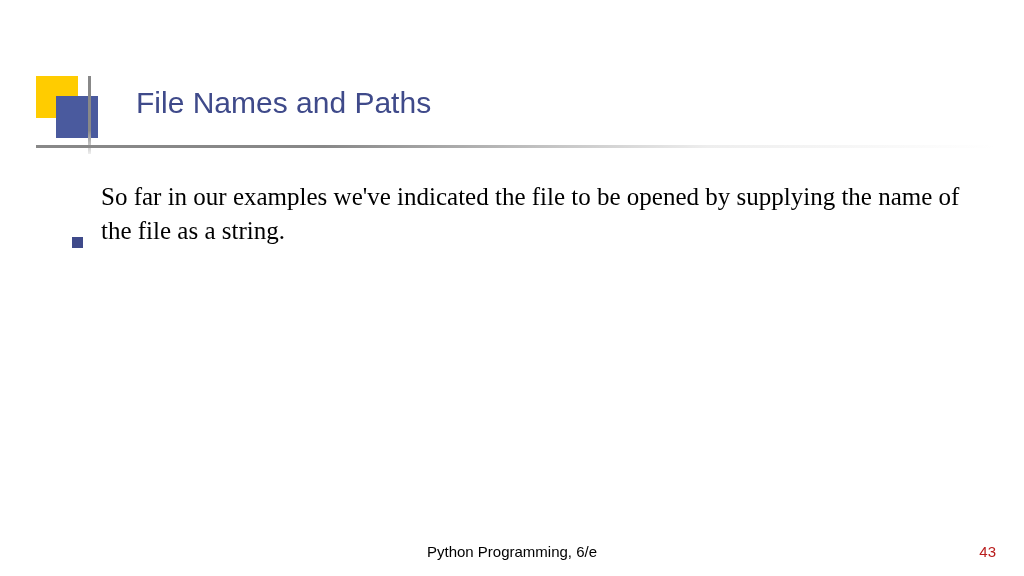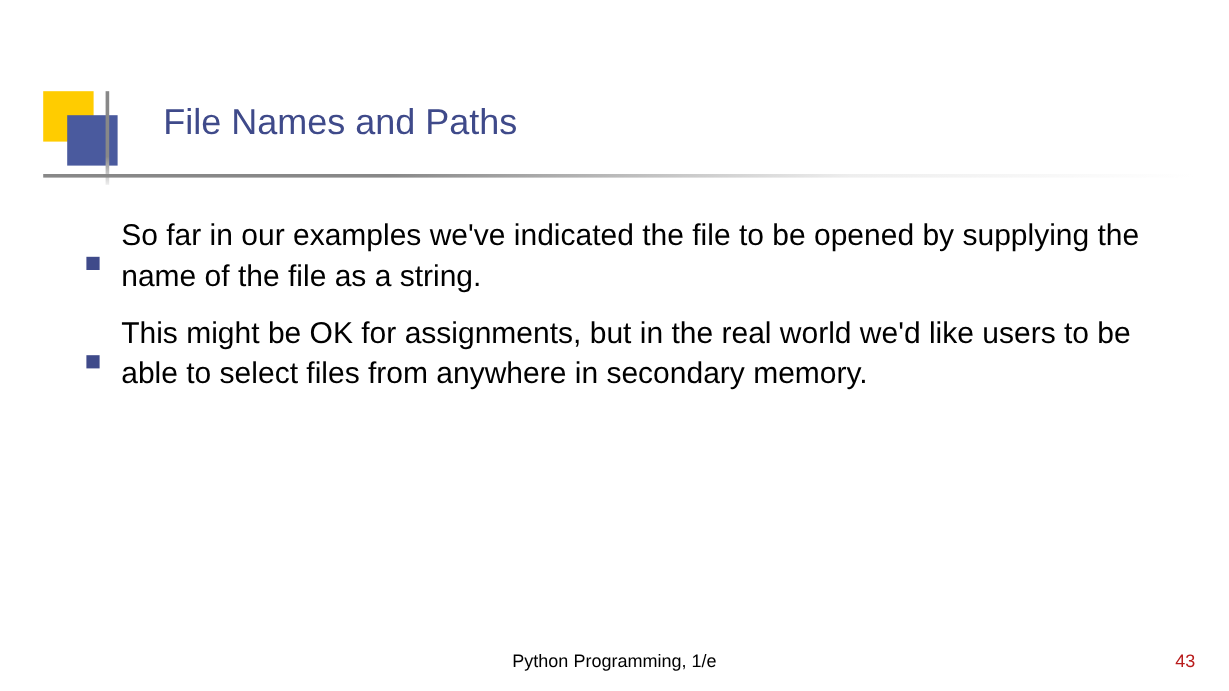--- a/index.html
+++ b/index.html
@@ -63,22 +63,23 @@
       font-weight: normal;
     }
     .content {
       position: absolute;
       top: 180px;
       left: 72px;
       right: 50px;
     }
     .bullet-item {
       display: flex;
-      align-items: center;
+      align-items: flex-end;
       margin-bottom: 14px;
+      font-family: Liberation Serif, serif;
     }
     .bullet-marker {
       width: 11px;
       height: 11px;
       background: #3f4a8a;
       flex-shrink: 0;
       margin-top: 12px;
       margin-right: 18px;
     }
     .bullet-text {
@@ -113,20 +114,16 @@
 <div class="line-vertical"></div>
 <div class="line-horizontal"></div>
 
 <h1 class="slide-title">File Names and Paths</h1>
 
 <div class="content">
   <div class="bullet-item">
     <div class="bullet-marker"></div>
     <div class="bullet-text">So far in our examples we've indicated the file to be opened by supplying the name of the file as a string.</div>
   </div>
-  <div class="bullet-item">
-    <div class="bullet-marker"></div>
-    <div class="bullet-text">This might be OK for assignments, but in the real world we'd like users to be able to select files from anywhere in secondary memory.</div>
-  </div>
 </div>
 
-<div class="footer-text">Python Programming, 1/e</div>
+<div class="footer-text">Python Programming, 6/e</div>
 <div class="page-number">43</div>
 
 </body></html>

